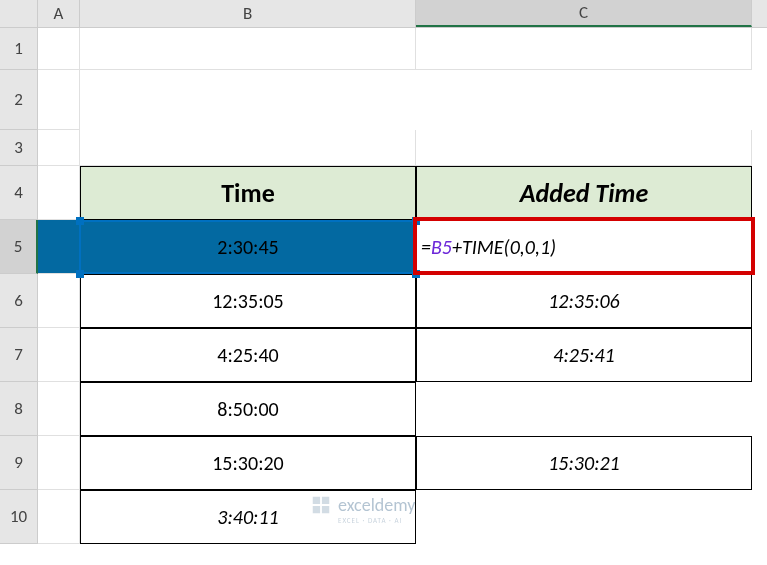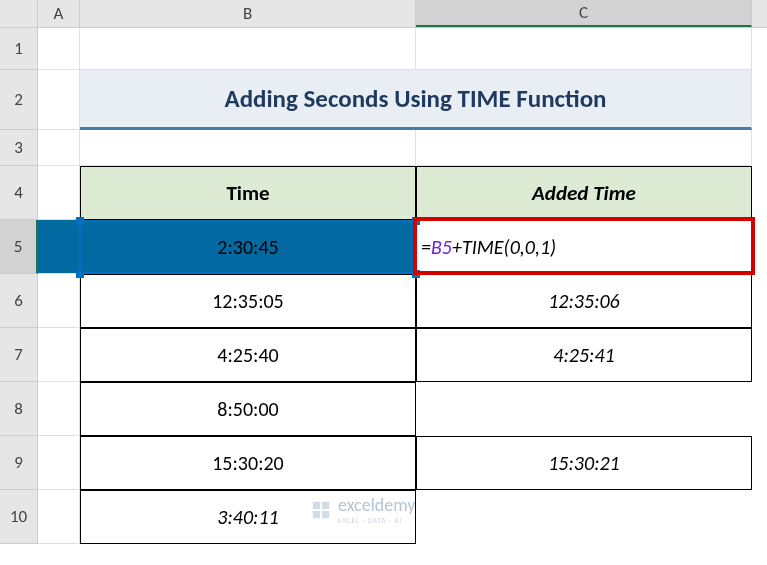--- a/index.html
+++ b/index.html
@@ -33,21 +33,21 @@
 .title-cell { 
   font-size: 25px; font-weight: bold; color: #1f3a5f; 
   background: #e8eef4; 
   border-bottom: 3px solid #4a7aa8 !important;
   width: 672px;
 }
 
 .table-header {
   background: #ddebd4;
   font-weight: bold;
-  font-size: 21px;
+  font-size: 26px;
   border: 1px solid #000 !important;
 }
 
 .data-cell {
   border: 1px solid #000 !important;
   font-size: 20px;
 }
 
 .selected-row-bg { background: #0369a1; }
 
@@ -72,21 +72,21 @@
 .sel-handle {
   position: absolute;
   width: 8px; height: 8px;
   background: #1f7246;
   pointer-events: none;
 }
 
 .watermark {
   position: absolute;
   left: 310px; top: 494px;
-  display: flex; align-items: center;
+  display: flex; 
   opacity: 0.5;
   color: #6a8aa6;
   font-size: 14px;
 }
 .watermark svg { margin-right: 6px; }
 .watermark .sub { font-size: 7px; letter-spacing: 1px; color: #92a8bc; }
 
 .ref-b5 { color: #6d28d9; }
 </style>
 </head>
@@ -104,21 +104,20 @@
   <div class="row r1">
     <div class="row-h r1">1</div>
     <div class="cell cell-A r1"></div>
     <div class="cell cell-B r1"></div>
     <div class="cell cell-C r1"></div>
   </div>
 
   <div class="row r2">
     <div class="row-h r2">2</div>
     <div class="cell cell-A r2"></div>
-    <div class="cell title-cell r2">Adding Seconds Using TIME Function</div>
   </div>
 
   <div class="row r3">
     <div class="row-h r3">3</div>
     <div class="cell cell-A r3"></div>
     <div class="cell cell-B r3"></div>
     <div class="cell cell-C r3"></div>
   </div>
 
   <div class="row r4">

